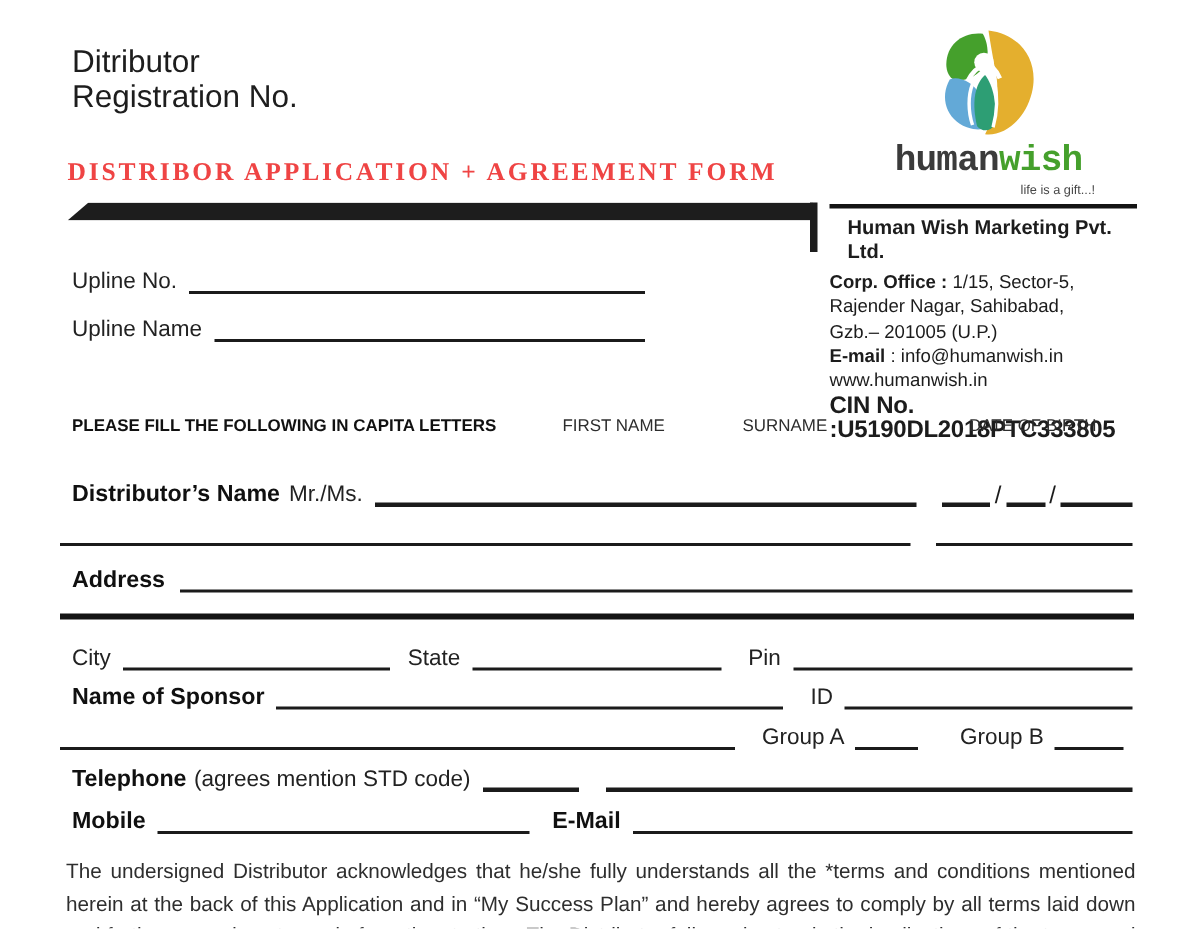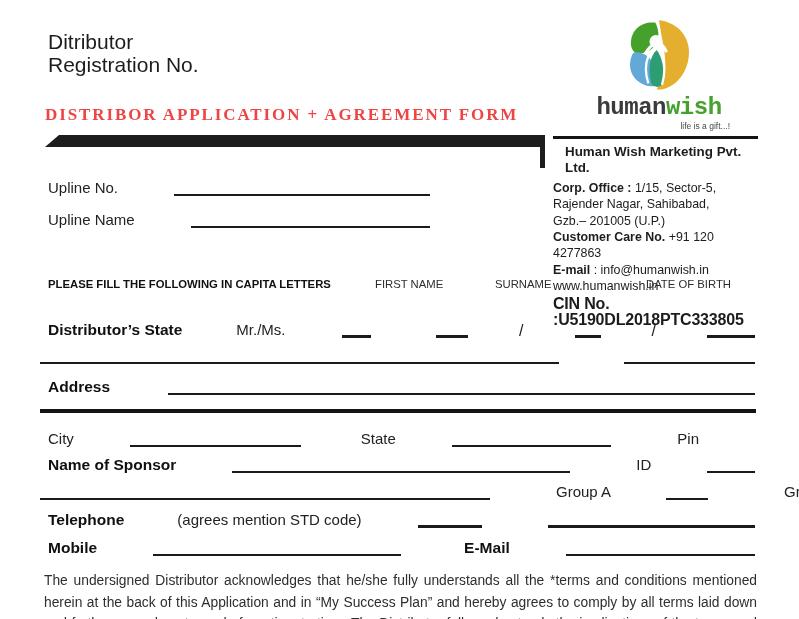--- a/index.html
+++ b/index.html
@@ -24,21 +24,21 @@
   .tagline{font-size:8.5px;color:#474747;text-align:right;padding-right:14px;margin-top:1px;}
 
   
   .company{position:absolute;left:553px;top:136px;width:205px;border-top:3.5px solid #141414;
            padding-top:5px;font-size:12.4px;line-height:16.4px;color:#1c1c1c;}
   .company .name{font-weight:700;font-size:13.4px;margin-bottom:3px;padding-left:12px;}
   .company .b{font-weight:700;}
   .company .cin{font-weight:700;font-size:16px;letter-spacing:-0.2px;margin-top:1px;}
 
   
-  .frow{position:absolute;display:flex;align-items:flex-end;gap:48px;}
+  .frow{position:absolute;display:flex;align-items:flex-end;}
   .frow .lbl{font-size:15px;color:#222;line-height:17px;white-space:nowrap;}
   .frow .lbl.b{font-weight:700;font-size:15.5px;color:#101010;}
   .u{display:inline-block;border-bottom:2px solid #1b1b1b;height:4px;}
   .u.thick{border-bottom-width:3px;}
   .u.flex{flex:1;}
   .slash{font-size:16px;color:#1b1b1b;margin:0 3px;line-height:14px;}
   .sep{position:absolute;left:40px;top:409px;width:716px;height:3.5px;background:#141414;}
 
   
   .inst{position:absolute;top:278px;left:0;width:799px;font-size:11.3px;color:#2d2d2d;}
@@ -80,21 +80,20 @@
 
   <div class="title">DISTRIBOR APPLICATION + AGREEMENT FORM</div>
   <div class="bar"></div>
   <div class="bar-tick"></div>
 
   <div class="company">
     <div class="name">Human Wish Marketing Pvt. Ltd.</div>
     <div><span class="b">Corp. Office :</span><span> 1/15, Sector-5,</span></div>
     <div>Rajender Nagar, Sahibabad,</div>
     <div>Gzb.– 201005 (U.P.)</div>
-    <div><span class="b">Customer Care No.</span><span> +91 120 4277863</span></div>
     <div><span class="b">E-mail</span><span> : info@humanwish.in</span></div>
     <div>www.humanwish.in</div>
     <div class="cin">CIN No. :U5190DL2018PTC333805</div>
   </div>
 
   <div class="frow" style="left:48px;top:170px;width:382px;height:26px;">
     <span class="lbl">Upline  No.</span>
     <span class="u flex" style="margin-left:8px;"></span>
   </div>
   <div class="frow" style="left:48px;top:202px;width:382px;height:26px;">
@@ -103,21 +102,21 @@
   </div>
 
   <div class="inst">
     <span class="i-main">PLEASE FILL THE FOLLOWING IN CAPITA LETTERS</span>
     <span class="i-first">FIRST NAME</span>
     <span class="i-sur">SURNAME</span>
     <span class="i-dob">DATE OF BIRTH</span>
   </div>
 
   <div class="frow" style="left:48px;right:44px;top:311px;height:27px;">
-    <span class="lbl b">Distributor’s State</span>
+    <span class="lbl b">Distributor’s Name</span>
     <span class="lbl" style="margin-left:6px;">Mr./Ms.</span>
     <span class="u flex thick" style="margin-left:8px;"></span>
     <span class="u thick" style="width:32px;margin-left:17px;"></span>
     <span class="slash">/</span>
     <span class="u thick" style="width:26px;"></span>
     <span class="slash">/</span>
     <span class="u thick" style="width:48px;"></span>
   </div>
   <div class="frow" style="left:40px;right:44px;top:342px;height:22px;">
     <span class="u flex"></span>

